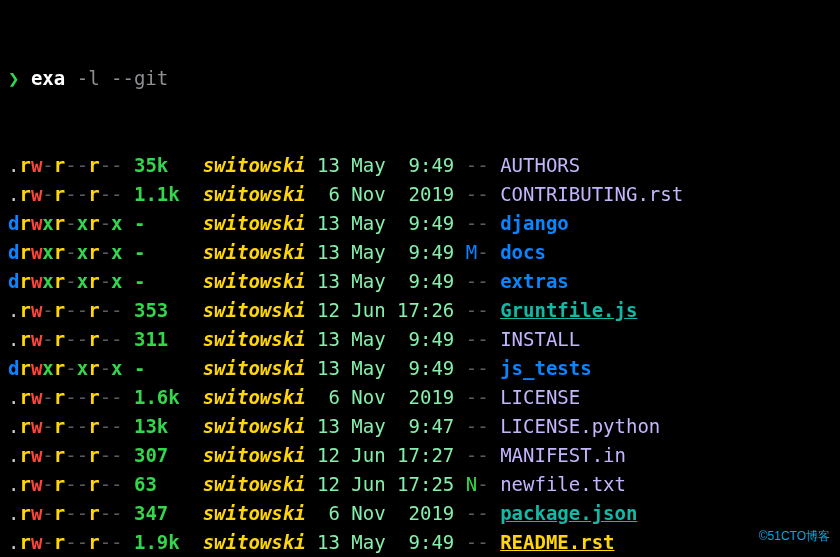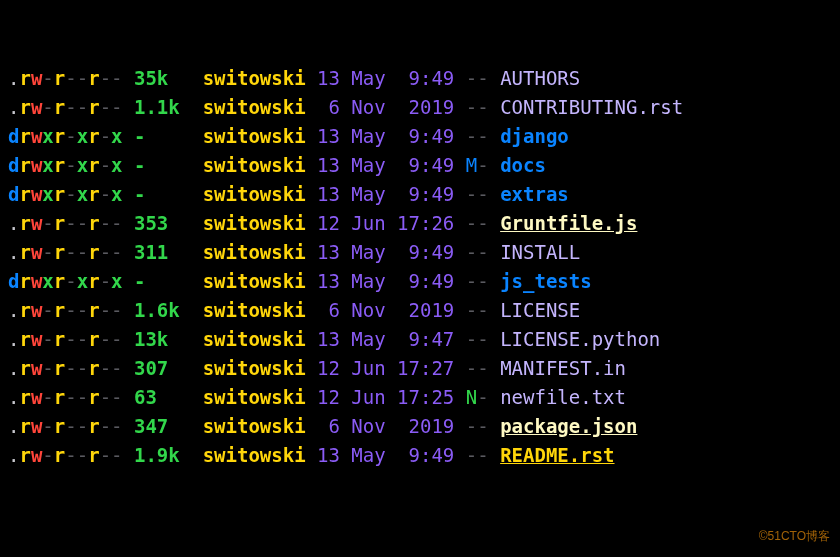--- a/index.html
+++ b/index.html
@@ -22,39 +22,40 @@
   .cmd { color: #ffffff; font-weight: bold; }
   .args { color: #8e8e93; }
   .perms span.dot, .perms span.r, .perms span.w, .perms span.x, .perms span.dash, .perms span.d { }
   .dot  { color: #c9c9cf; }
   .d    { color: #0a84ff; font-weight: bold; }
   .r    { color: #ffd60a; font-weight: bold; }
   .w    { color: #ff453a; font-weight: bold; }
   .x    { color: #32d74b; font-weight: bold; }
   .dash { color: #5a5a60; }
   .size { color: #32d74b; font-weight: bold; display:inline-block; width:5ch; }
-  .owner{ color: #ffd60a; font-weight: bold; }
-  .date { color: #8b5cf6; }
+  .owner{ color: #ffd60a; font-weight: bold; font-style: italic; }
+  .date { color: #86efac; }
   .git  { color: #5a5a60; }
   .git .N { color: #32d74b; }
   .git .M { color: #0a84ff; }
   .fname-plain { color: #c4b5fd; }
   .fname-dir   { color: #0a84ff; font-weight: bold; }
-  .fname-js    { color: #fef9c3; font-weight: bold; text-decoration: underline; }
+  .fname-js    { color: #14b8a6; font-weight: bold; text-decoration: underline; }
   .fname-md    { color: #ffd60a; font-weight: bold; text-decoration: underline; margin-top: 6px; }
   .row { display: block; }
   .watermark {
     position: absolute;
     bottom: 6px;
     right: 10px;
-    color: #a16207;
+    color: #0ea5e9;
     font-size: 12px;
     font-family: sans-serif;
   }
 </style>
 </head>
 <body>
 
 <div class="terminal">
+  <div class="row"><span class="prompt-caret">❯</span> <span class="cmd">exa</span> <span class="args">-l --git</span></div>
   <div id="listing"><div class="row"><span class="perms"><span class="dot">.</span><span class="r">r</span><span class="w">w</span><span class="dash">-</span><span class="r">r</span><span class="dash">-</span><span class="dash">-</span><span class="r">r</span><span class="dash">-</span><span class="dash">-</span></span> <span class="size">35k</span> <span class="owner">switowski</span> <span class="date">13 May  9:49</span> <span class="git"><span class="">-</span><span class="">-</span></span> <span class="fname-plain">AUTHORS</span></div><div class="row"><span class="perms"><span class="dot">.</span><span class="r">r</span><span class="w">w</span><span class="dash">-</span><span class="r">r</span><span class="dash">-</span><span class="dash">-</span><span class="r">r</span><span class="dash">-</span><span class="dash">-</span></span> <span class="size">1.1k</span> <span class="owner">switowski</span> <span class="date"> 6 Nov  2019</span> <span class="git"><span class="">-</span><span class="">-</span></span> <span class="fname-plain">CONTRIBUTING.rst</span></div><div class="row"><span class="perms"><span class="d">d</span><span class="r">r</span><span class="w">w</span><span class="x">x</span><span class="r">r</span><span class="dash">-</span><span class="x">x</span><span class="r">r</span><span class="dash">-</span><span class="x">x</span></span> <span class="size">-</span> <span class="owner">switowski</span> <span class="date">13 May  9:49</span> <span class="git"><span class="">-</span><span class="">-</span></span> <span class="fname-dir">django</span></div><div class="row"><span class="perms"><span class="d">d</span><span class="r">r</span><span class="w">w</span><span class="x">x</span><span class="r">r</span><span class="dash">-</span><span class="x">x</span><span class="r">r</span><span class="dash">-</span><span class="x">x</span></span> <span class="size">-</span> <span class="owner">switowski</span> <span class="date">13 May  9:49</span> <span class="git"><span class="M">M</span><span class="">-</span></span> <span class="fname-dir">docs</span></div><div class="row"><span class="perms"><span class="d">d</span><span class="r">r</span><span class="w">w</span><span class="x">x</span><span class="r">r</span><span class="dash">-</span><span class="x">x</span><span class="r">r</span><span class="dash">-</span><span class="x">x</span></span> <span class="size">-</span> <span class="owner">switowski</span> <span class="date">13 May  9:49</span> <span class="git"><span class="">-</span><span class="">-</span></span> <span class="fname-dir">extras</span></div><div class="row"><span class="perms"><span class="dot">.</span><span class="r">r</span><span class="w">w</span><span class="dash">-</span><span class="r">r</span><span class="dash">-</span><span class="dash">-</span><span class="r">r</span><span class="dash">-</span><span class="dash">-</span></span> <span class="size">353</span> <span class="owner">switowski</span> <span class="date">12 Jun 17:26</span> <span class="git"><span class="">-</span><span class="">-</span></span> <span class="fname-js">Gruntfile.js</span></div><div class="row"><span class="perms"><span class="dot">.</span><span class="r">r</span><span class="w">w</span><span class="dash">-</span><span class="r">r</span><span class="dash">-</span><span class="dash">-</span><span class="r">r</span><span class="dash">-</span><span class="dash">-</span></span> <span class="size">311</span> <span class="owner">switowski</span> <span class="date">13 May  9:49</span> <span class="git"><span class="">-</span><span class="">-</span></span> <span class="fname-plain">INSTALL</span></div><div class="row"><span class="perms"><span class="d">d</span><span class="r">r</span><span class="w">w</span><span class="x">x</span><span class="r">r</span><span class="dash">-</span><span class="x">x</span><span class="r">r</span><span class="dash">-</span><span class="x">x</span></span> <span class="size">-</span> <span class="owner">switowski</span> <span class="date">13 May  9:49</span> <span class="git"><span class="">-</span><span class="">-</span></span> <span class="fname-dir">js_tests</span></div><div class="row"><span class="perms"><span class="dot">.</span><span class="r">r</span><span class="w">w</span><span class="dash">-</span><span class="r">r</span><span class="dash">-</span><span class="dash">-</span><span class="r">r</span><span class="dash">-</span><span class="dash">-</span></span> <span class="size">1.6k</span> <span class="owner">switowski</span> <span class="date"> 6 Nov  2019</span> <span class="git"><span class="">-</span><span class="">-</span></span> <span class="fname-plain">LICENSE</span></div><div class="row"><span class="perms"><span class="dot">.</span><span class="r">r</span><span class="w">w</span><span class="dash">-</span><span class="r">r</span><span class="dash">-</span><span class="dash">-</span><span class="r">r</span><span class="dash">-</span><span class="dash">-</span></span> <span class="size">13k</span> <span class="owner">switowski</span> <span class="date">13 May  9:47</span> <span class="git"><span class="">-</span><span class="">-</span></span> <span class="fname-plain">LICENSE.python</span></div><div class="row"><span class="perms"><span class="dot">.</span><span class="r">r</span><span class="w">w</span><span class="dash">-</span><span class="r">r</span><span class="dash">-</span><span class="dash">-</span><span class="r">r</span><span class="dash">-</span><span class="dash">-</span></span> <span class="size">307</span> <span class="owner">switowski</span> <span class="date">12 Jun 17:27</span> <span class="git"><span class="">-</span><span class="">-</span></span> <span class="fname-plain">MANIFEST.in</span></div><div class="row"><span class="perms"><span class="dot">.</span><span class="r">r</span><span class="w">w</span><span class="dash">-</span><span class="r">r</span><span class="dash">-</span><span class="dash">-</span><span class="r">r</span><span class="dash">-</span><span class="dash">-</span></span> <span class="size">63</span> <span class="owner">switowski</span> <span class="date">12 Jun 17:25</span> <span class="git"><span class="N">N</span><span class="">-</span></span> <span class="fname-plain">newfile.txt</span></div><div class="row"><span class="perms"><span class="dot">.</span><span class="r">r</span><span class="w">w</span><span class="dash">-</span><span class="r">r</span><span class="dash">-</span><span class="dash">-</span><span class="r">r</span><span class="dash">-</span><span class="dash">-</span></span> <span class="size">347</span> <span class="owner">switowski</span> <span class="date"> 6 Nov  2019</span> <span class="git"><span class="">-</span><span class="">-</span></span> <span class="fname-js">package.json</span></div><div class="row"><span class="perms"><span class="dot">.</span><span class="r">r</span><span class="w">w</span><span class="dash">-</span><span class="r">r</span><span class="dash">-</span><span class="dash">-</span><span class="r">r</span><span class="dash">-</span><span class="dash">-</span></span> <span class="size">1.9k</span> <span class="owner">switowski</span> <span class="date">13 May  9:49</span> <span class="git"><span class="">-</span><span class="">-</span></span> <span class="fname-md">README.rst</span></div></div>
 </div>
 
 <div class="watermark">©51CTO博客</div>
 
 </body></html>

